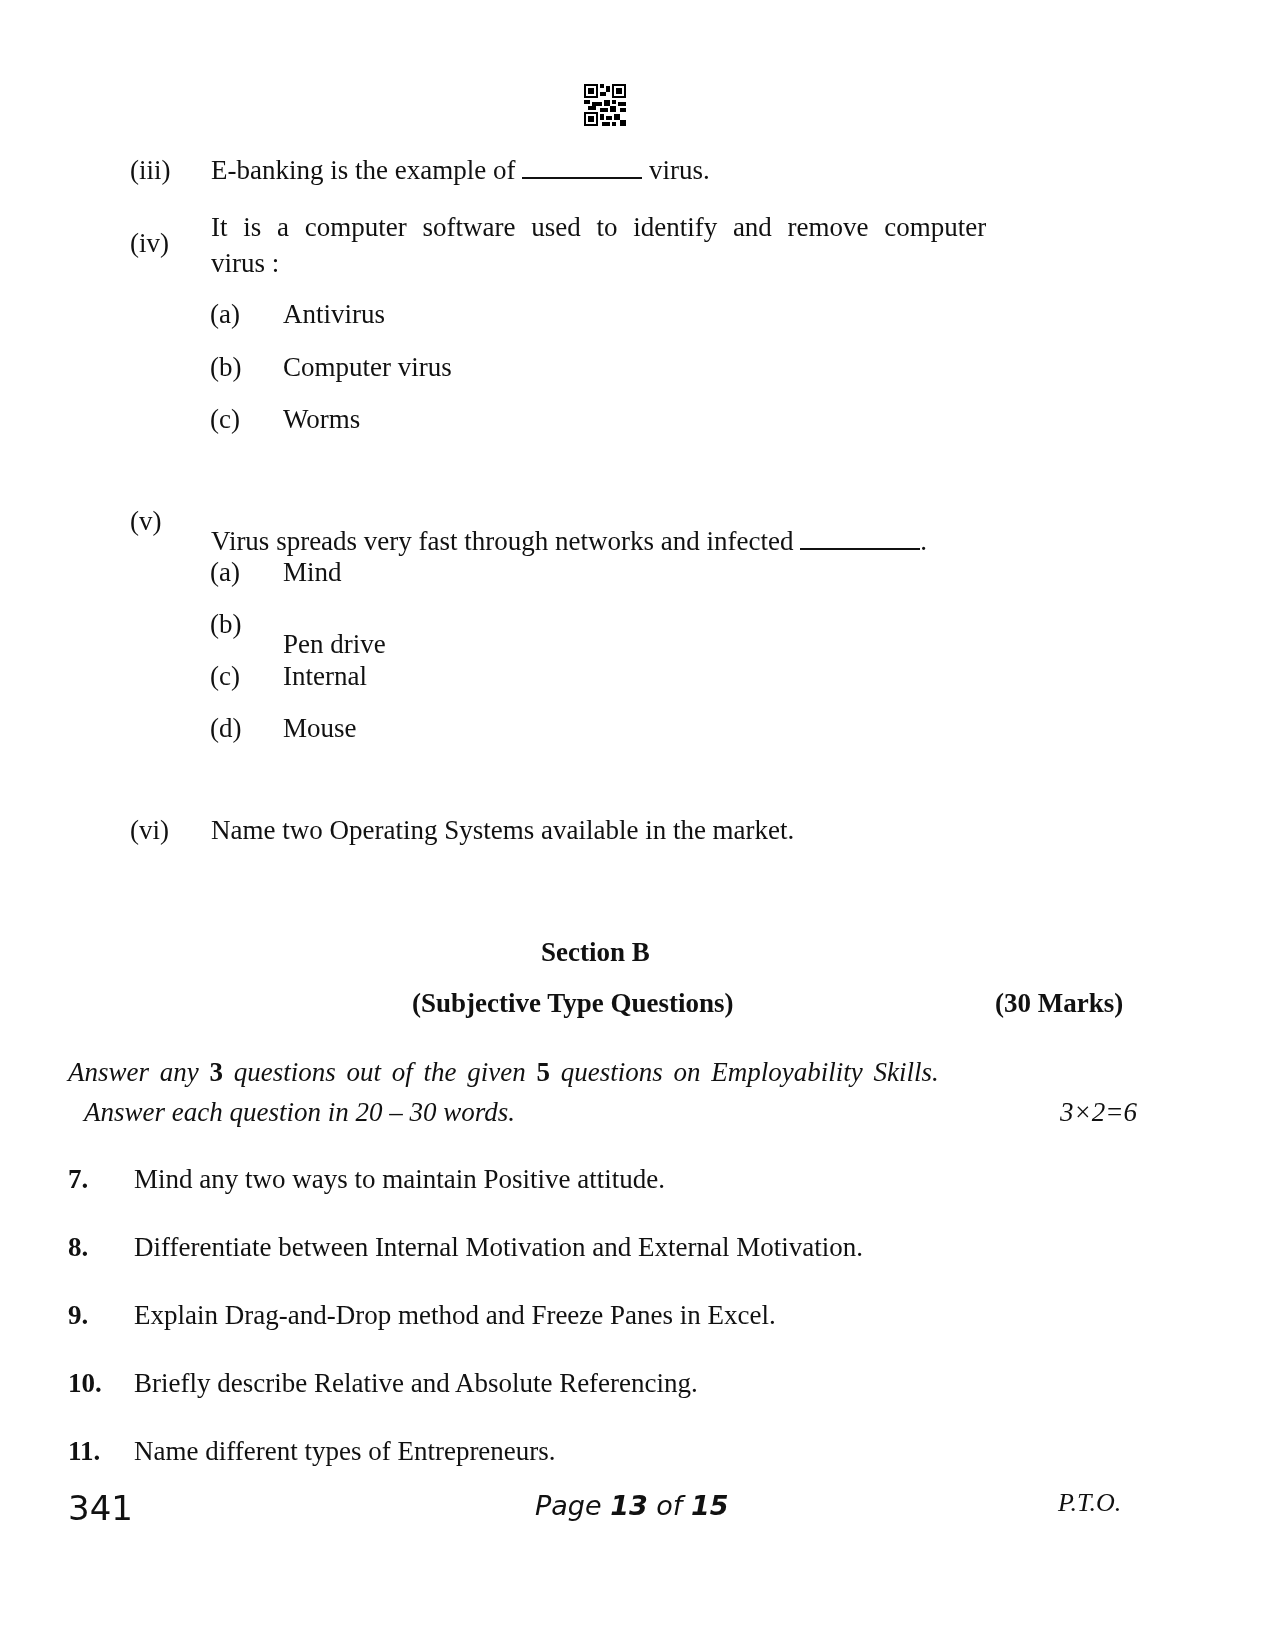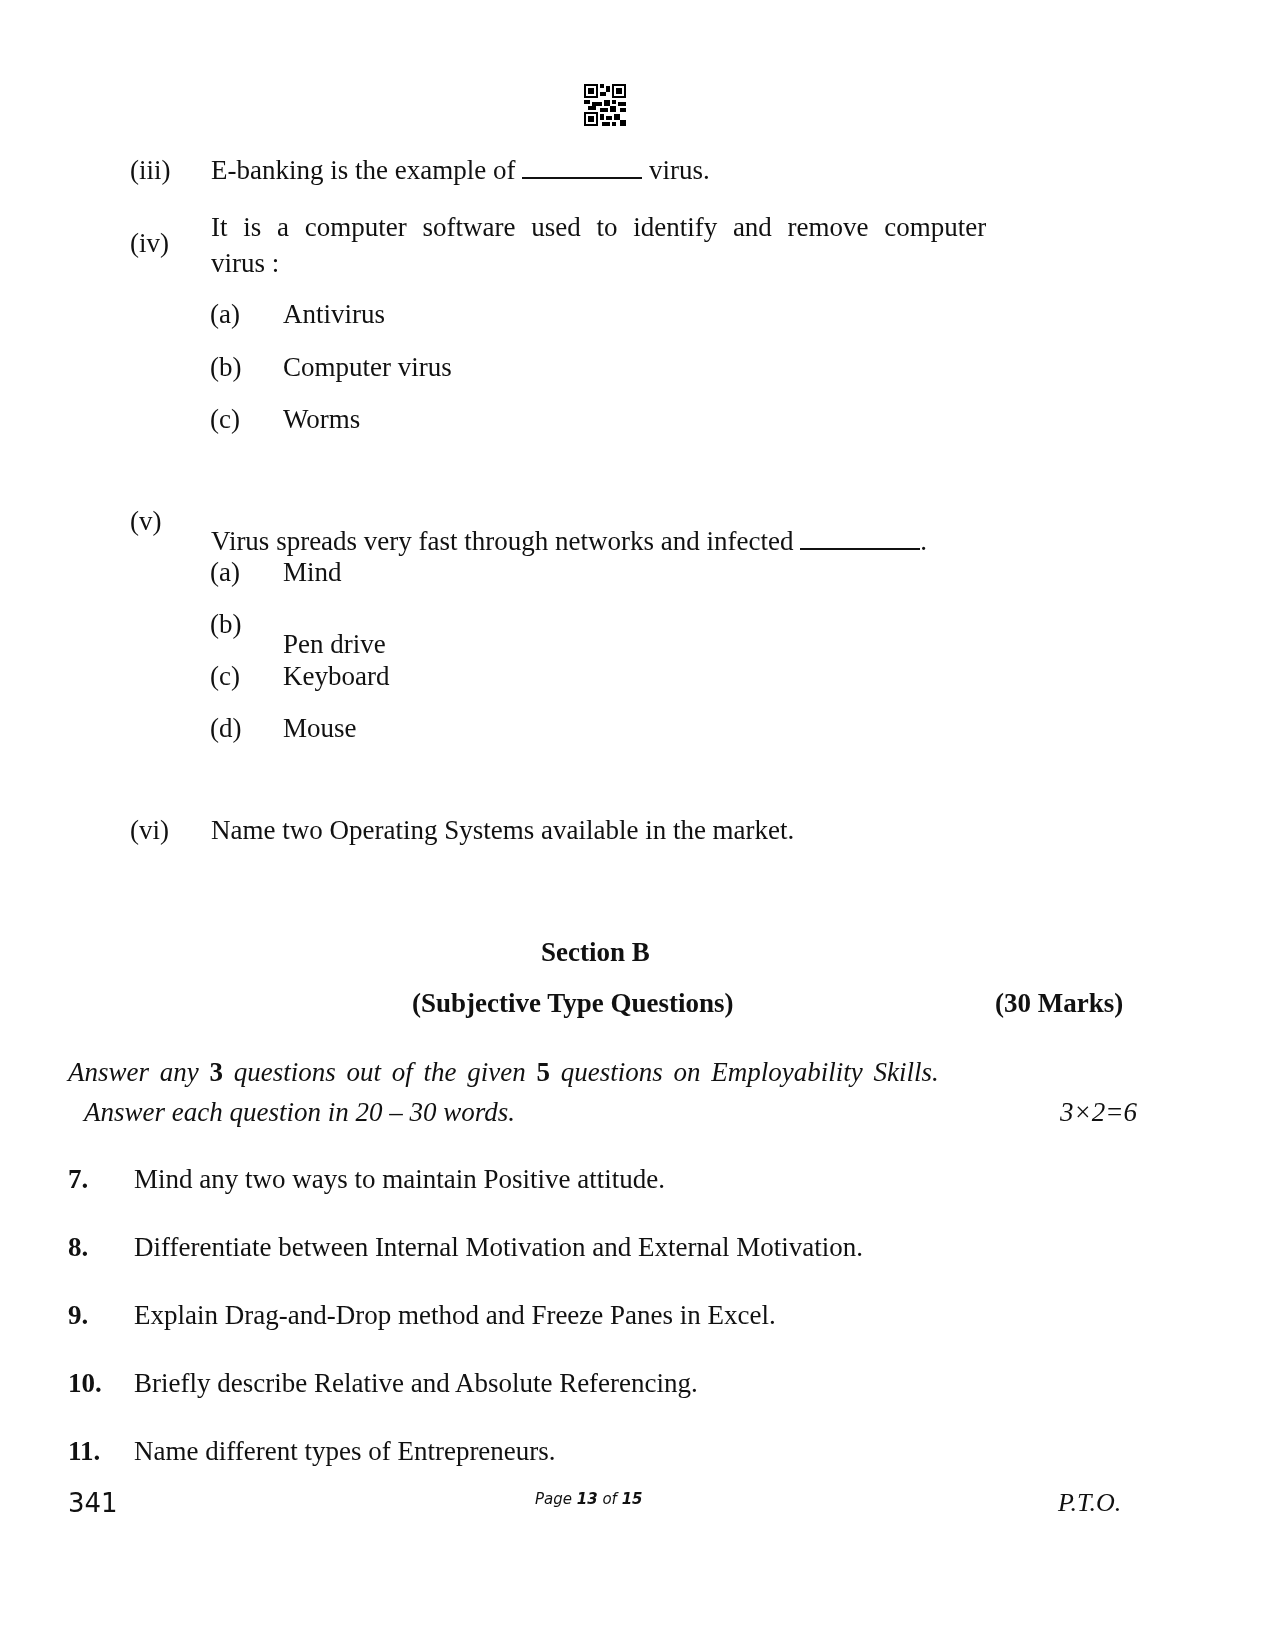--- a/index.html
+++ b/index.html
@@ -83,21 +83,21 @@
   <div>
     <span class="abs serif" style="left:210px;top:557px;">(a)</span>
     <span class="abs serif" style="left:283px;top:557px;">Mind</span>
   </div>
   <div>
     <span class="abs serif" style="left:210px;top:609px;">(b)</span>
     <span class="abs serif" style="left:283px;top:629px;">Pen drive</span>
   </div>
   <div>
     <span class="abs serif" style="left:210px;top:661px;">(c)</span>
-    <span class="abs serif" style="left:283px;top:661px;">Keyboard</span>
+    <span class="abs serif" style="left:283px;top:661px;">Internal</span>
   </div>
   <div>
     <span class="abs serif" style="left:210px;top:713px;">(d)</span>
     <span class="abs serif" style="left:283px;top:713px;">Mouse</span>
   </div>
 </div>
 
 <div>
   <span class="abs serif" style="left:130px;top:815px;">(vi)</span>
   <span class="abs serif" style="left:211px;top:815px;">Name two Operating Systems available in the market.</span>
@@ -134,16 +134,16 @@
     <span class="abs serif bold" style="left:68px;top:1368px;">10.</span>
     <span class="abs serif" style="left:134px;top:1368px;">Briefly describe Relative and Absolute Referencing.</span>
   </div>
   <div>
     <span class="abs serif bold" style="left:68px;top:1436px;">11.</span>
     <span class="abs serif" style="left:134px;top:1436px;">Name different types of Entrepreneurs.</span>
   </div>
 </div>
 
 <div>
-  <span class="abs sans" style="left:68px;top:1488px;font-size:26px;">341</span>
-  <span class="abs sans italic" style="left:535px;top:1490px;font-size:15px;"><span>Page </span><span class="bold">13</span><span> of </span><span class="bold">15</span></span>
+  <span class="abs sans" style="left:68px;top:1488px;font-size:34px;">341</span>
+  <span class="abs sans italic" style="left:535px;top:1490px;font-size:27px;"><span>Page </span><span class="bold">13</span><span> of </span><span class="bold">15</span></span>
   <span class="abs serif italic" style="left:1058px;top:1488px;font-size:26px;">P.T.O.</span>
 </div>
 
 </body></html>

